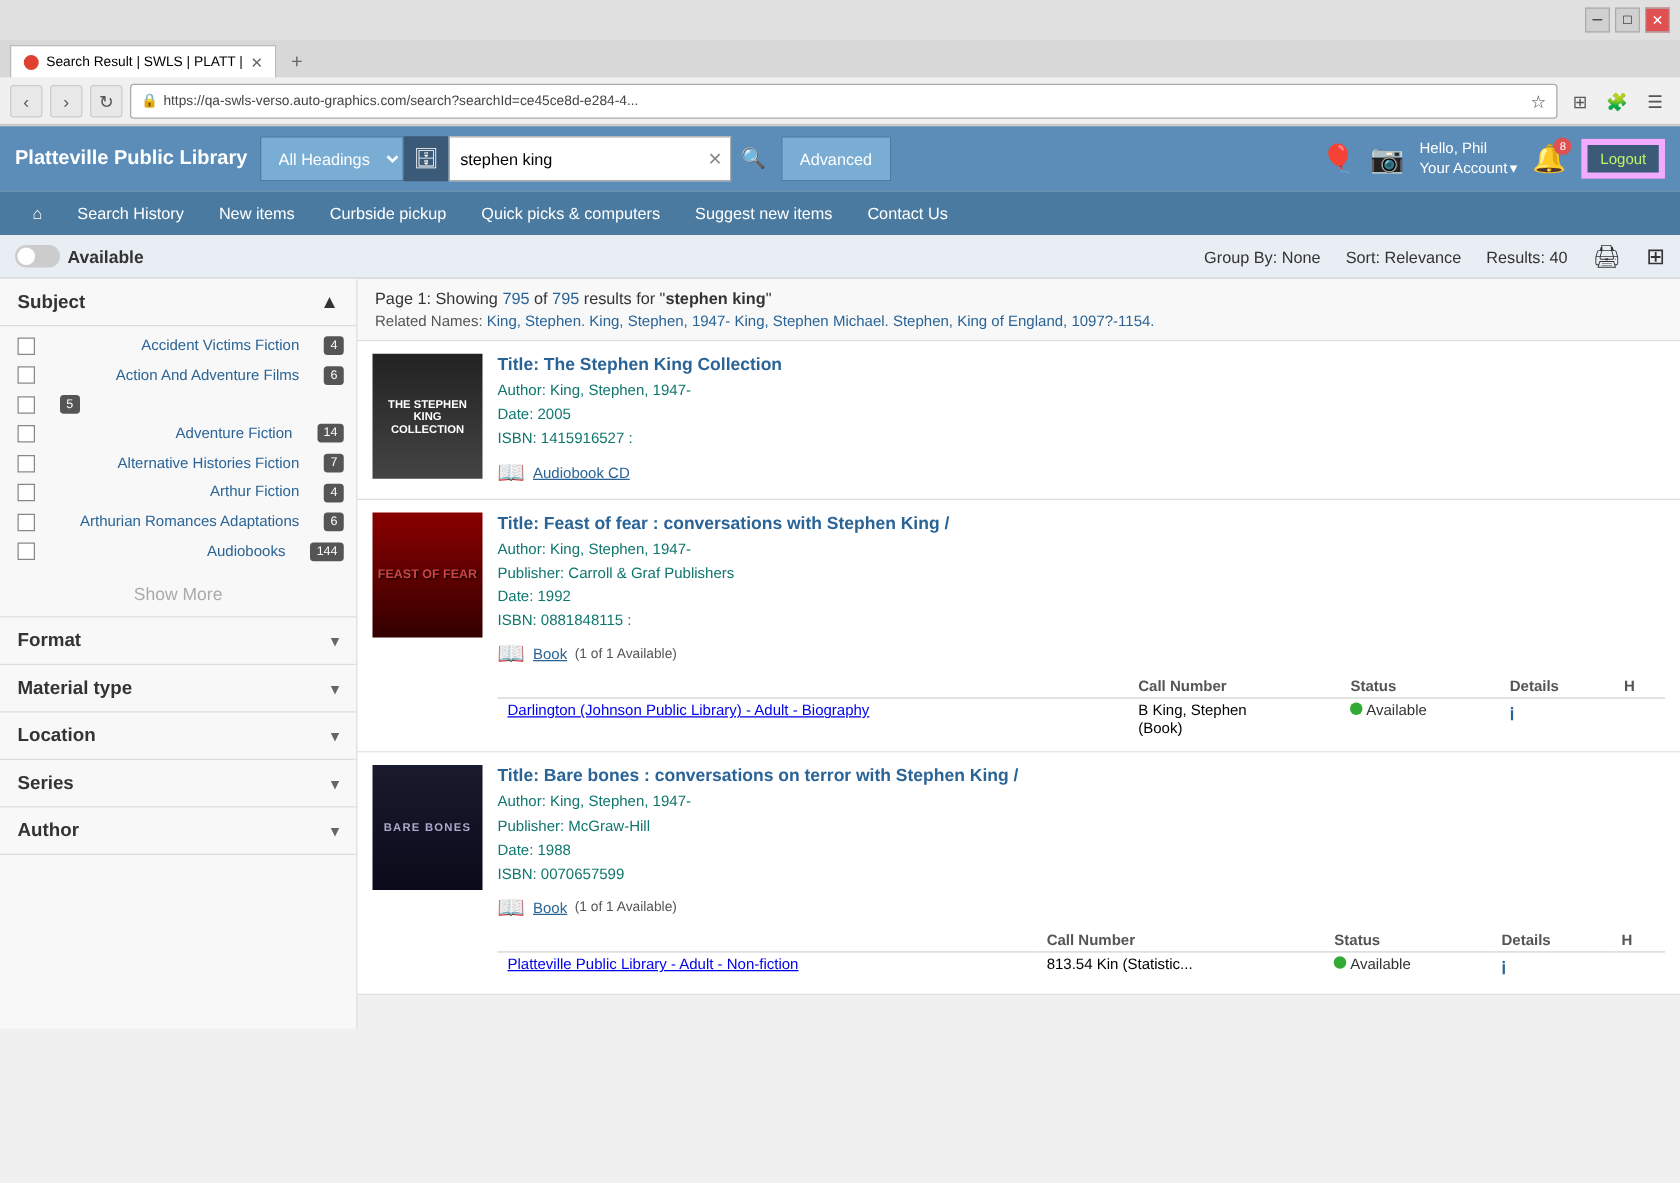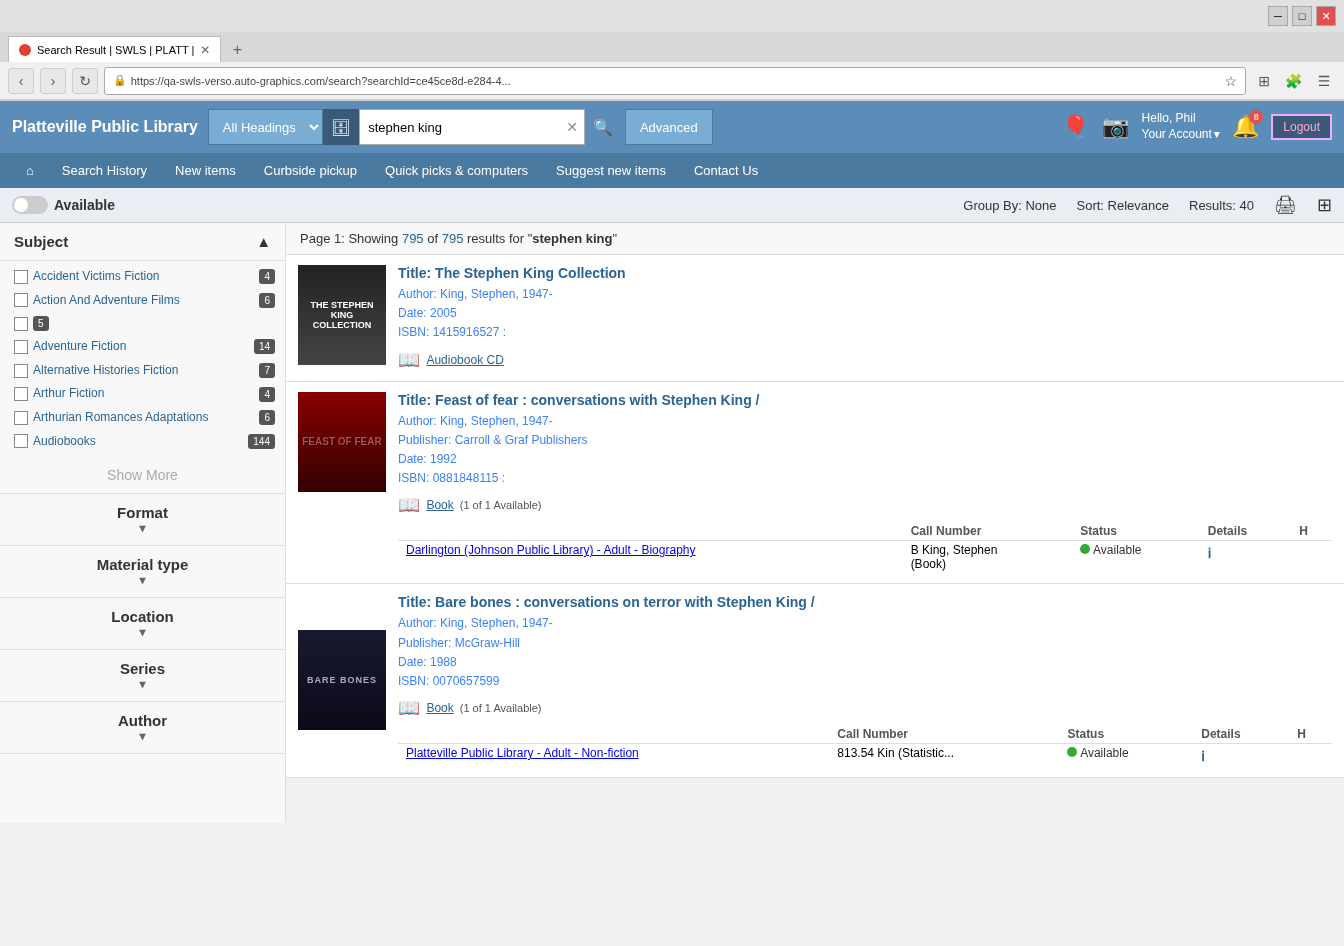--- a/index.html
+++ b/index.html
@@ -32,21 +32,21 @@
     .search-select { background: #7aadd4; color: white; border: 1px solid #4a7aa0; padding: 6px 10px; font-size: 13px; cursor: pointer; height: 36px; }
     .search-db-icon { background: #3a5a78; color: white; padding: 6px 8px; height: 36px; display: flex; align-items: center; justify-content: center; font-size: 16px; }
     .search-input-wrap { display: flex; align-items: center; background: white; border: 1px solid #aaa; height: 36px; }
     .search-input { border: none; outline: none; padding: 4px 8px; font-size: 13px; width: 200px; }
     .search-clear { color: #888; padding: 0 6px; cursor: pointer; font-size: 14px; }
     .search-go-btn { background: #5b8db8; color: white; border: none; height: 36px; width: 36px; cursor: pointer; font-size: 16px; }
     .advanced-btn { background: #7aadd4; color: white; border: 1px solid #4a7aa0; padding: 6px 14px; font-size: 13px; height: 36px; cursor: pointer; margin-left: 4px; }
     .header-icons { margin-left: auto; display: flex; align-items: center; gap: 12px; }
     .header-icon { color: white; font-size: 22px; cursor: pointer; position: relative; }
     .badge { position: absolute; top: -4px; right: -4px; background: #e05050; color: white; border-radius: 50%; width: 14px; height: 14px; font-size: 9px; display: flex; align-items: center; justify-content: center; }
-    .logout-btn { background: #3a5a78; color: #f9a8d4; border: 2px solid #f0abfc; padding: 4px 10px; font-size: 12px; cursor: pointer; }
+    .logout-btn { background: #3a5a78; color: #bef264; border: 5px solid #f0abfc; padding: 4px 10px; font-size: 12px; cursor: pointer; }
 
     
     .nav-bar { background: #4a7aa0; display: flex; align-items: center; padding: 0 12px; gap: 0; }
     .nav-bar a { color: white; text-decoration: none; padding: 10px 14px; font-size: 13px; display: inline-block; }
 
     
     .avail-bar { background: #e8eef3; border-bottom: 1px solid #ccc; display: flex; align-items: center; padding: 6px 12px; gap: 10px; }
     .toggle-wrap { display: flex; align-items: center; gap: 6px; }
     .toggle { width: 36px; height: 18px; background: #ccc; border-radius: 9px; position: relative; cursor: pointer; }
     .toggle-knob { width: 14px; height: 14px; background: white; border-radius: 50%; position: absolute; top: 2px; left: 2px; }
@@ -55,61 +55,61 @@
     .avail-right span { cursor: pointer; }
     .print-icon { font-size: 18px; cursor: pointer; }
     .grid-icon { font-size: 18px; cursor: pointer; }
 
     
     .main-layout { display: flex; background: #f0f0f0; min-height: 600px; }
 
     
     .sidebar { width: 286px; flex-shrink: 0; background: #f8f8f8; border-right: 1px solid #ddd; padding: 0; }
     .sidebar-section { border-bottom: 1px solid #ddd; }
-    .sidebar-section-header { display: flex; align-items: center; justify-content: space-between; padding: 10px 14px; cursor: pointer; font-size: 15px; font-weight: bold; color: #333; flex-direction: column; }
+    .sidebar-section-header { display: flex; align-items: center; justify-content: space-between; padding: 10px 14px; cursor: pointer; font-size: 15px; font-weight: bold; color: #333; }
     .sidebar-section-header .chevron { font-size: 12px; color: #666; }
     .subject-header { display: flex; align-items: center; justify-content: space-between; padding: 10px 14px; font-size: 15px; font-weight: bold; color: #333; border-bottom: 1px solid #ddd; }
 
     .subject-list { padding: 4px 0; }
-    .subject-item { display: flex; align-items: center; padding: 4px 10px 4px 14px; gap: 5px; }
+    .subject-item { display: flex; align-items: center; padding: 4px 10px 4px 14px; gap: 20px; text-align: right; }
     .subject-checkbox { width: 14px; height: 14px; border: 1px solid #888; background: white; flex-shrink: 0; cursor: pointer; }
     .subject-name { color: #2a6496; font-size: 12px; cursor: pointer; flex: 1; line-height: 1.3; }
     .subject-count { background: #555; color: white; font-size: 10px; padding: 2px 5px; border-radius: 3px; flex-shrink: 0; }
 
     .show-more { text-align: center; padding: 10px; color: #aaa; font-size: 14px; cursor: pointer; border-bottom: 1px solid #ddd; }
 
     
     .main-content { flex: 1; padding: 0; overflow: hidden; }
     .results-header { padding: 8px 14px; background: #f8f8f8; border-bottom: 1px solid #ddd; }
     .results-page-info { font-size: 13px; color: #333; }
     .results-page-info a { color: #2a6496; text-decoration: none; }
     .results-related { font-size: 12px; color: #555; margin-top: 4px; }
     .results-related a { color: #2a6496; text-decoration: none; }
 
     .result-item { background: white; border-bottom: 1px solid #ddd; padding: 10px 12px; display: flex; gap: 12px; }
     .result-cover { width: 88px; height: 100px; flex-shrink: 0; background: #666; overflow: hidden; }
     .result-details { flex: 1; }
     .result-title { font-size: 14px; font-weight: bold; color: #2a6496; margin-bottom: 4px; cursor: pointer; }
-    .result-meta { font-size: 12px; color: #3b82f6; line-height: 1.6; }
+    .result-meta { font-size: 12px; color: #0f766e; line-height: 1.6; }
     .result-format { display: flex; align-items: center; gap: 6px; margin-top: 6px; }
     .book-icon { font-size: 18px; color: #555; }
     .format-link { color: #2a6496; text-decoration: underline; font-size: 12px; cursor: pointer; }
     .avail-info { font-size: 11px; color: #555; }
 
     .holdings-table { width: 100%; margin-top: 6px; font-size: 12px; border-collapse: collapse; }
     .holdings-table th { color: #555; font-weight: bold; padding: 2px 8px; text-align: left; border-bottom: 1px solid #ddd; }
     .holdings-table td { padding: 2px 8px; vertical-align: top; }
     .avail-dot { width: 10px; height: 10px; background: #3a3; border-radius: 50%; display: inline-block; }
     .avail-text { color: #333; }
     .details-icon { color: #2a6496; font-weight: bold; font-size: 14px; cursor: pointer; }
 
     
     .cover-king-collection { background: linear-gradient(to bottom, #222 0%, #444 100%); display: flex; align-items: center; justify-content: center; color: white; font-size: 9px; text-align: center; padding: 4px; font-weight: bold; }
     .cover-feast-of-fear { background: linear-gradient(to bottom, #8B0000 0%, #300 100%); display: flex; align-items: center; justify-content: center; color: #cc4444; font-size: 11px; text-align: center; padding: 4px; font-weight: bold; text-transform: uppercase; }
-    .cover-bare-bones { background: linear-gradient(to bottom, #1a1a2e 0%, #0a0a1a 100%); display: flex; align-items: center; justify-content: center; color: #aaaacc; font-size: 9px; text-align: center; padding: 7px; font-weight: bold; margin-top: 36px; }
+    .cover-bare-bones { background: linear-gradient(to bottom, #1a1a2e 0%, #0a0a1a 100%); display: flex; align-items: center; justify-content: center; color: #aaaacc; font-size: 9px; text-align: center; padding: 7px; font-weight: bold; }
   </style>
 </head>
 <body>
 
 <div class="browser-chrome">
 
   <div class="browser-titlebar">
     <div class="browser-titlebar-controls">
       <div class="browser-titlebar-btn">─</div>
       <div class="browser-titlebar-btn">□</div>
@@ -287,20 +287,27 @@
         <span>Author</span>
         <span class="chevron">▾</span>
       </div>
     </div>
   </div>
 
   <div class="main-content">
     <div class="results-header">
       <div class="results-page-info">
         <span>Page 1: Showing <a href="#">795</a> of <a href="#">795</a> results for "<strong>stephen king</strong>"</span>
+      </div>
+      <div class="results-related">
+        <span>Related Names:</span>
+        <a href="#"> King, Stephen.</a>
+        <a href="#"> King, Stephen, 1947-</a>
+        <a href="#"> King, Stephen Michael.</a>
+        <a href="#"> Stephen, King of England, 1097?-1154.</a>
       </div>
     </div>
 
     <div class="result-item">
       <div class="result-cover cover-king-collection">
         <span style="font-size:9px;">THE STEPHEN KING COLLECTION</span>
       </div>
       <div class="result-details">
         <div class="result-title">Title: The Stephen King Collection</div>
         <div class="result-meta">

